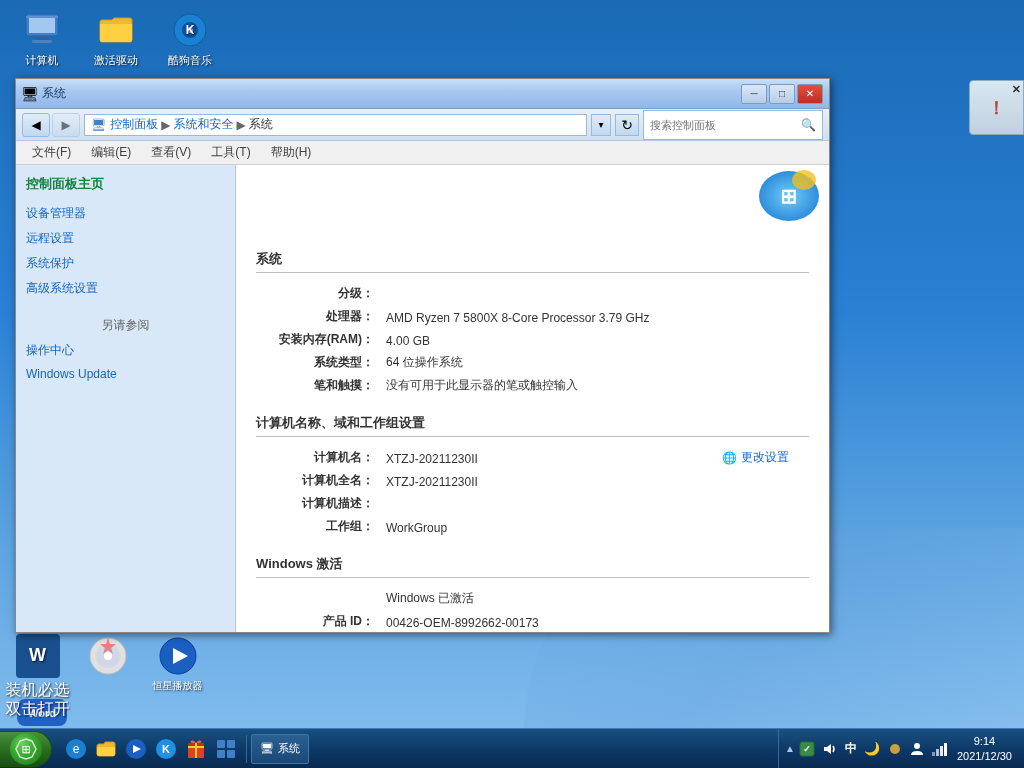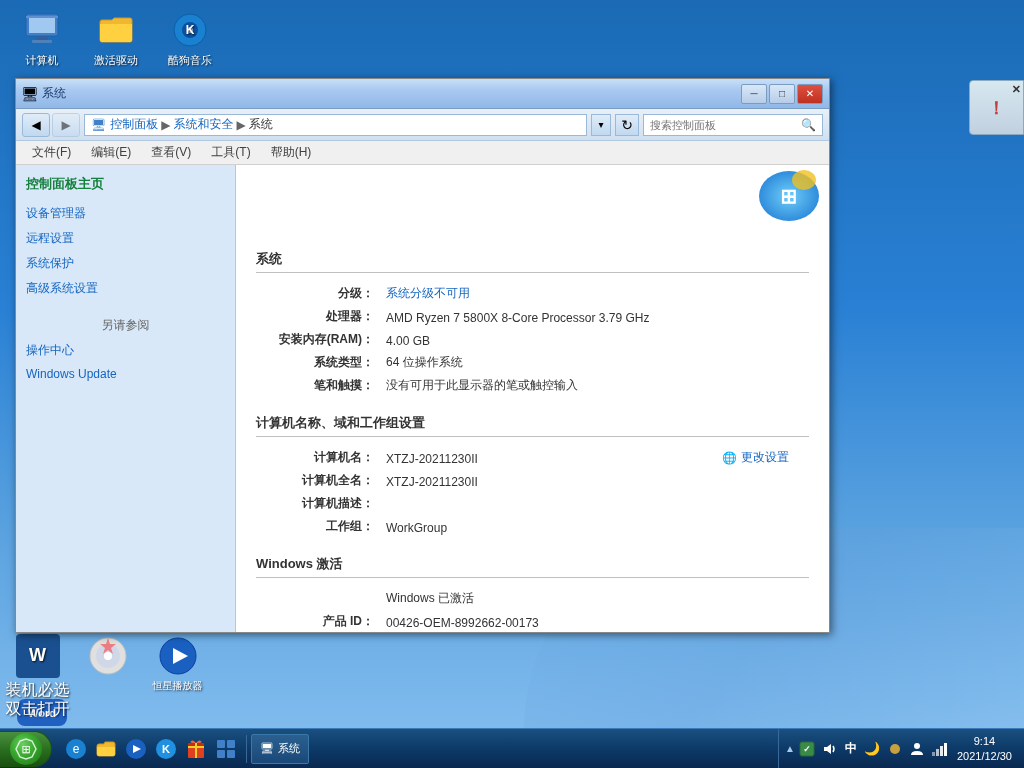--- a/index.html
+++ b/index.html
@@ -221,21 +221,21 @@
       background: linear-gradient(180deg, #e0ecf8 0%, #c0d8f0 100%);
       border: 1px solid #9ab8d8;
       cursor: pointer;
       display: flex;
       align-items: center;
       justify-content: center;
       font-size: 14px;
     }
     .search-box {
       width: 180px;
-      height: 22px;
+      height: 30px;
       border: 1px solid #9ab8d8;
       background: white;
       display: flex;
       align-items: center;
       padding: 0 6px;
     }
     .search-box input {
       flex: 1;
       border: none;
       outline: none;
@@ -739,21 +739,20 @@
           </div>
         </div>
 
         <div class="system-content">
 
           <div class="section-title">系统</div>
 
           <div class="info-table">
             <div class="info-row">
               <div class="info-label">分级：</div>
-              <div class="info-value link">系统分级不可用</div>
             </div>
             <div class="info-row">
               <div class="info-label">处理器：</div>
               <div class="info-value">
                 <span>AMD Ryzen 7 5800X 8-Core Processor</span>
                 <span style="">3.79 GHz</span>
               </div>
             </div>
             <div class="info-row">
               <div class="info-label">安装内存(RAM)：</div>

